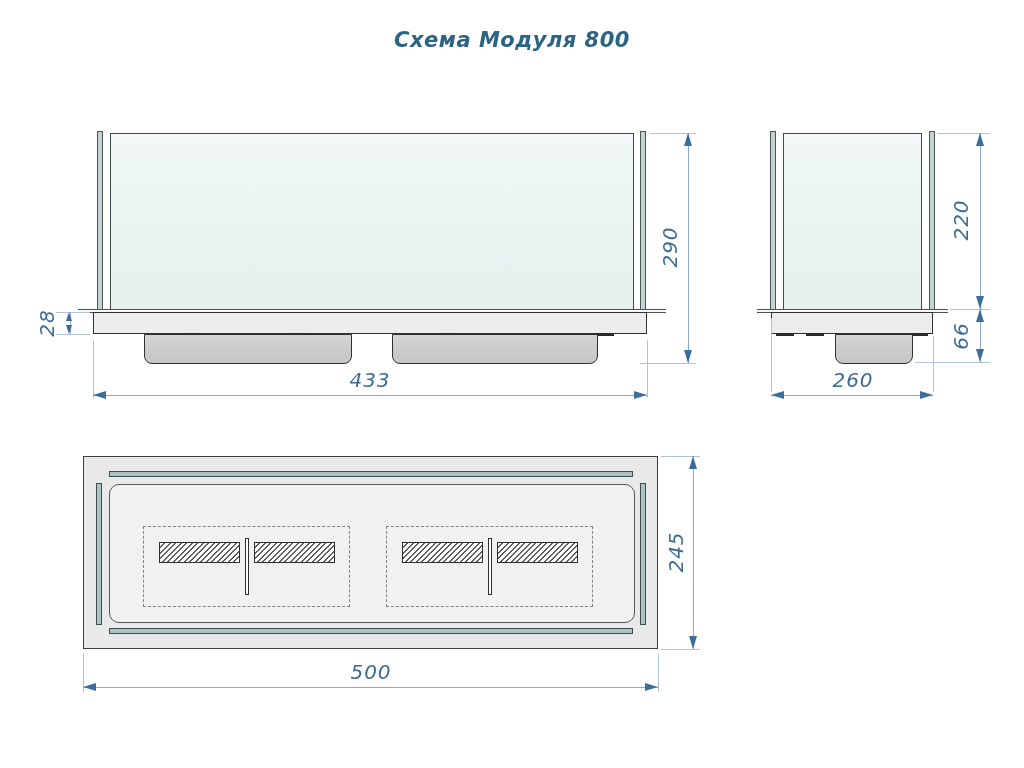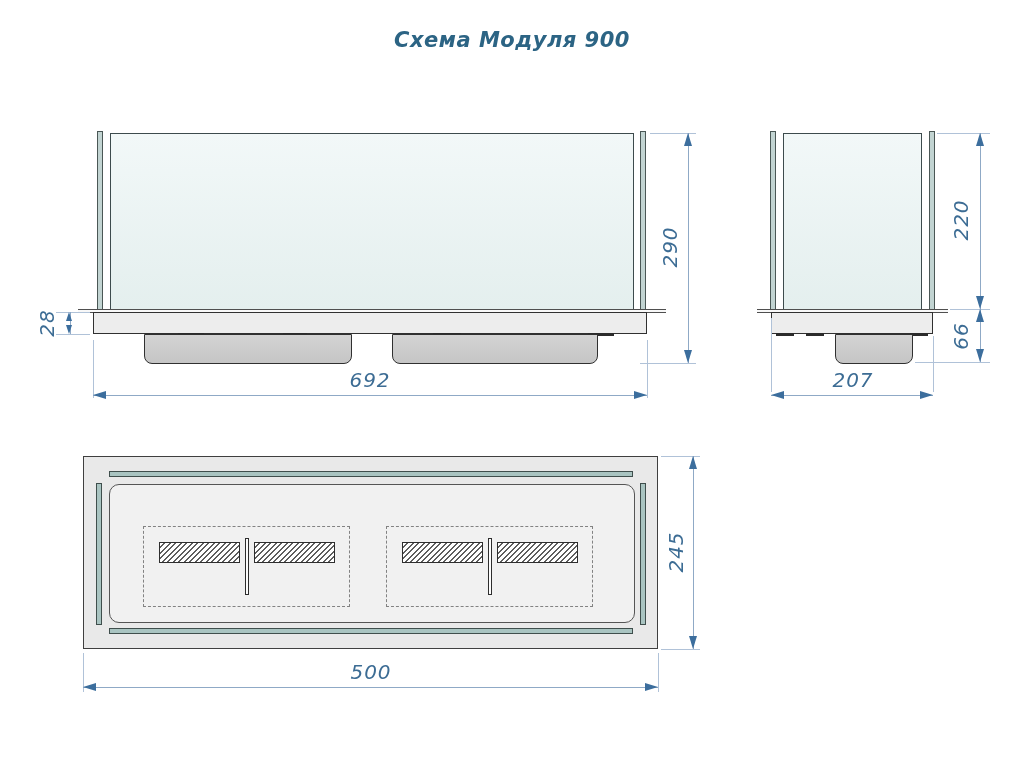--- a/index.html
+++ b/index.html
@@ -50,41 +50,41 @@
              text-align:center;width:120px;height:24px;line-height:24px;white-space:nowrap}
   .rot{width:80px;transform:rotate(-90deg);transform-origin:center}
   .title{left:262px;top:28px;width:500px;text-align:center;color:var(--title-text);
          font-size:21px;font-style:italic;font-weight:bold;letter-spacing:.5px}
 </style>
 </head>
 <body>
 
 <div class="canvas">
 
-  <div class="abs title">Схема Модуля 900</div>
+  <div class="abs title">Схема Модуля 800</div>
 
   <div class="view">
     <div class="abs edge-strip" style="left:97px;top:131px;width:6px;height:181px"></div>
     <div class="abs glass" style="left:110px;top:133px;width:524px;height:177px"></div>
     <div class="abs edge-strip" style="left:640px;top:131px;width:6px;height:181px"></div>
     <div class="abs flange" style="left:78px;top:309px;width:588px;height:4px"></div>
     <div class="abs base" style="left:93px;top:312px;width:554px;height:22px"></div>
     <div class="abs tick" style="left:178px;top:333px;width:26px"></div>
     <div class="abs tick" style="left:283px;top:333px;width:24px"></div>
     <div class="abs tick" style="left:433px;top:333px;width:28px"></div>
     <div class="abs tick" style="left:588px;top:333px;width:26px"></div>
     <div class="abs tank" style="left:144px;top:334px;width:208px;height:30px"></div>
     <div class="abs tank" style="left:392px;top:334px;width:206px;height:30px"></div>
 
     <div class="abs ext-v" style="left:93px;top:340px;height:58px"></div>
     <div class="abs ext-v" style="left:647px;top:340px;height:58px"></div>
     <div class="abs dl-h" style="left:93px;top:395px;width:554px"></div>
     <div class="abs ar ar-l" style="left:93px;top:391px"></div>
     <div class="abs ar ar-r" style="left:634px;top:391px"></div>
-    <div class="abs dim-label" style="left:310px;top:368px">692</div>
+    <div class="abs dim-label" style="left:310px;top:368px">433</div>
 
     <div class="abs ext-h" style="left:650px;top:133px;width:46px"></div>
     <div class="abs ext-h" style="left:640px;top:363px;width:56px"></div>
     <div class="abs dl-v" style="left:688px;top:133px;height:230px"></div>
     <div class="abs ar ar-u" style="left:684px;top:133px"></div>
     <div class="abs ar ar-d" style="left:684px;top:350px"></div>
     <div class="abs dim-label rot" style="left:630px;top:235px">290</div>
 
     <div class="abs ext-h" style="left:56px;top:312px;width:34px"></div>
     <div class="abs ext-h" style="left:56px;top:334px;width:34px"></div>
@@ -116,21 +116,21 @@
     <div class="abs dl-v" style="left:980px;top:309px;height:53px"></div>
     <div class="abs ar ar-u" style="left:976px;top:309px"></div>
     <div class="abs ar ar-d" style="left:976px;top:349px"></div>
     <div class="abs dim-label rot" style="left:921px;top:324px">66</div>
 
     <div class="abs ext-v" style="left:771px;top:318px;height:74px"></div>
     <div class="abs ext-v" style="left:933px;top:336px;height:56px"></div>
     <div class="abs dl-h" style="left:771px;top:395px;width:162px"></div>
     <div class="abs ar ar-l" style="left:771px;top:391px"></div>
     <div class="abs ar ar-r" style="left:920px;top:391px"></div>
-    <div class="abs dim-label" style="left:793px;top:368px">207</div>
+    <div class="abs dim-label" style="left:793px;top:368px">260</div>
   </div>
 
   <div class="view">
     <div class="abs tv-outer" style="left:83px;top:456px;width:575px;height:193px"></div>
     <div class="abs tv-strip" style="left:109px;top:471px;width:524px;height:6px"></div>
     <div class="abs tv-strip" style="left:109px;top:628px;width:524px;height:6px"></div>
     <div class="abs tv-strip" style="left:96px;top:483px;width:6px;height:142px"></div>
     <div class="abs tv-strip" style="left:640px;top:483px;width:6px;height:142px"></div>
     <div class="abs tray" style="left:109px;top:484px;width:526px;height:139px"></div>
     <div class="abs dashed" style="left:143px;top:526px;width:207px;height:81px"></div>

